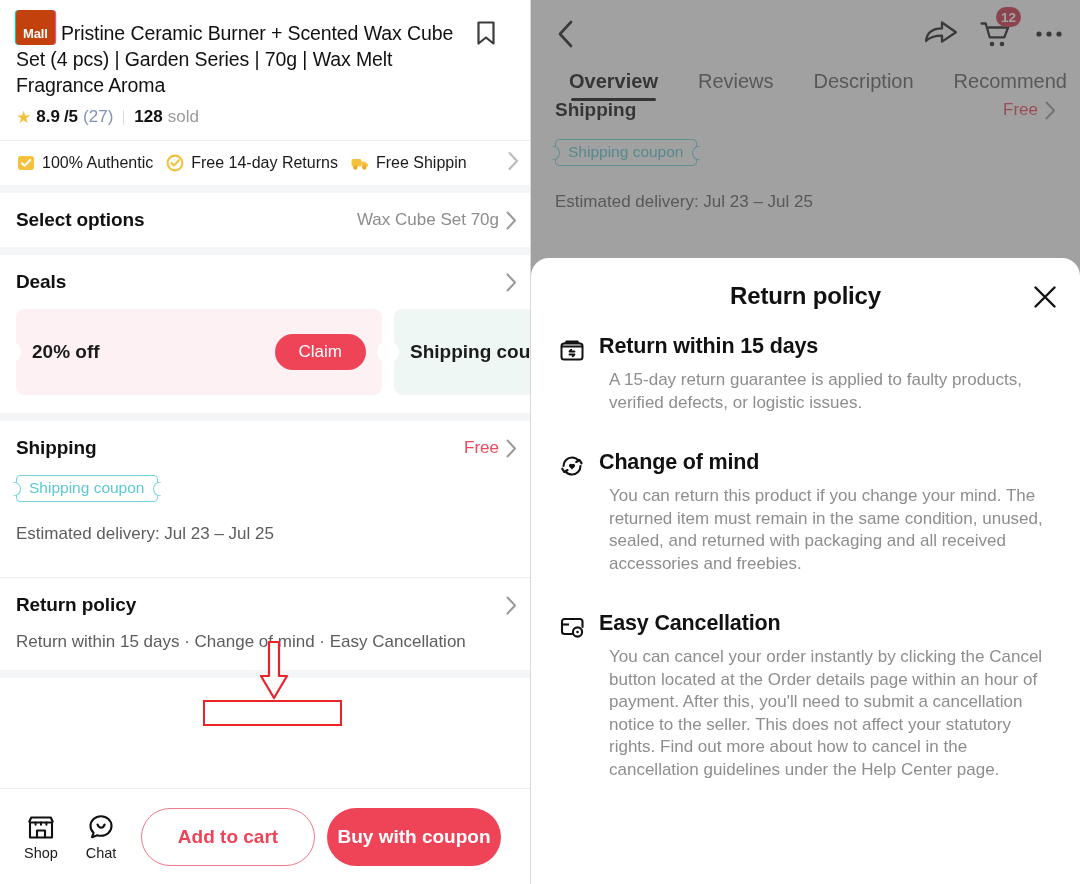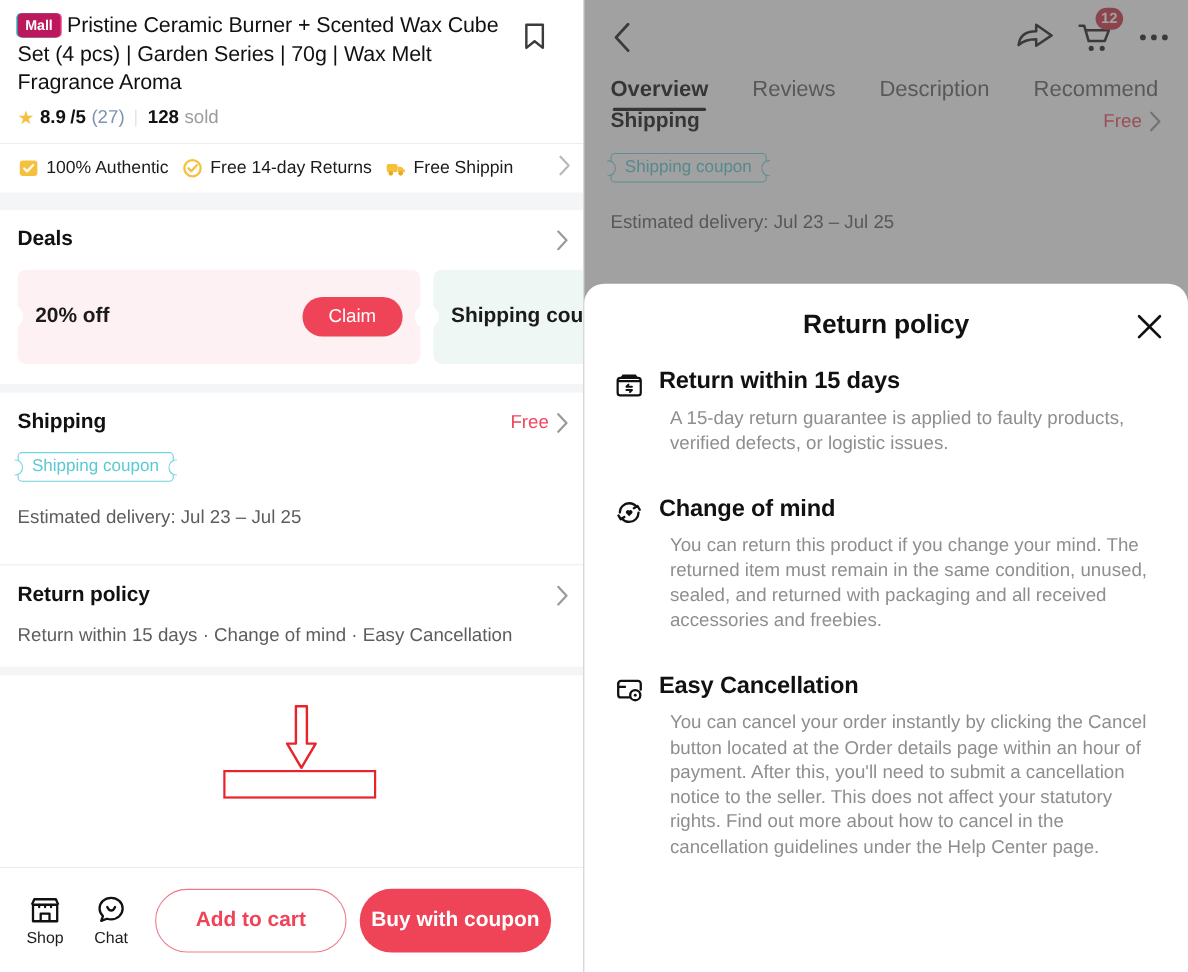--- a/index.html
+++ b/index.html
@@ -20,23 +20,23 @@
   .pane-sep{position:absolute;left:530px;top:0;width:1px;height:884px;background:#d8d8d8;z-index:40;}
 
   .title-block{padding:10px 16px 0 16px;}
   .title-line{
     font-size:19.5px;line-height:26px;color:#111;font-weight:400;
     letter-spacing:-0.1px;
     padding-right:46px;position:relative;
   }
   .mall-badge{
     display:inline-block;vertical-align:2px;
-    background:#be185d;color:#fff;border-radius:4px;
+    background:#c2410c;color:#fff;border-radius:4px;
     font-size:13px;font-weight:700;line-height:1;
-    padding:4px 7px 5px 7px;margin-right:6px;
+    padding:17px 7px 5px 7px;margin-right:6px;
     position:relative;
     box-shadow:-1.2px 0 0 #17c3c9, 1.2px 0 0 #f0509a;
   }
   .bookmark-btn{
     position:absolute;right:14px;top:10px;width:30px;height:32px;
     display:flex;align-items:flex-start;justify-content:center;
   }
 
   .rating-row{
     display:flex;align-items:center;gap:0;
@@ -146,21 +146,21 @@
   .r-header{
     display:flex;align-items:center;padding:16px 16px 0 24px;height:40px;
   }
   .r-header .spacer{flex:1;}
   .hdr-ico{margin-left:22px;position:relative;display:block;}
   .cart-badge{
     position:absolute;left:16px;top:-12px;background:#cf3048;color:#fff;
     border-radius:11px;min-width:22px;height:20px;font-size:13.5px;font-weight:700;
     display:flex;align-items:center;justify-content:center;padding:0 5px;box-sizing:border-box;
   }
-  .r-tabs{display:flex;align-items:flex-end;padding:14px 0 0 24px;gap:40px;white-space:nowrap;}
+  .r-tabs{display:flex;align-items:flex-end;padding:14px 0 0 38px;gap:40px;white-space:nowrap;}
   .r-tab{font-size:20px;color:#5e5e5e;position:relative;padding-bottom:10px;}
   .r-tab.active{color:#111;font-weight:700;}
   .r-tab.active:after{
     content:"";position:absolute;left:2px;right:2px;bottom:2px;height:3.5px;background:#111;border-radius:2px;
   }
   .r-body{padding:0 24px;}
   .r-row{display:flex;align-items:center;justify-content:space-between;margin-top:-4px;}
   .r-row .t{font-size:19px;font-weight:700;color:#111;}
   .r-row .v{font-size:17px;color:#f0465e;display:flex;align-items:center;gap:7px;}
   .r-ticket-wrap{margin-top:18px;}
@@ -241,20 +241,29 @@
       </span>
       <span class="trust-chev">
         <svg width="11" height="19" viewBox="0 0 11 19">
           <path d="M1.5 1.5L9 9.5l-7.5 8" fill="none" stroke="#b9b9b9" stroke-width="2" stroke-linecap="round" stroke-linejoin="round"></path>
         </svg>
       </span>
     </div>
 
     <div class="divider-thick"></div>
 
+    <div class="row-line">
+      <span class="row-title">Select options</span>
+      <span class="row-right">
+        <span class="row-value">Wax Cube Set 70g</span>
+        <svg width="11" height="19" viewBox="0 0 11 19">
+          <path d="M1.5 1.5L9 9.5l-7.5 8" fill="none" stroke="#9a9a9a" stroke-width="2" stroke-linecap="round" stroke-linejoin="round"></path>
+        </svg>
+      </span>
+    </div>
 
     <div class="divider-thick"></div>
 
     <div class="row-line">
       <span class="row-title">Deals</span>
       <span class="row-right">
         <svg width="11" height="19" viewBox="0 0 11 19">
           <path d="M1.5 1.5L9 9.5l-7.5 8" fill="none" stroke="#9a9a9a" stroke-width="2" stroke-linecap="round" stroke-linejoin="round"></path>
         </svg>
       </span>

